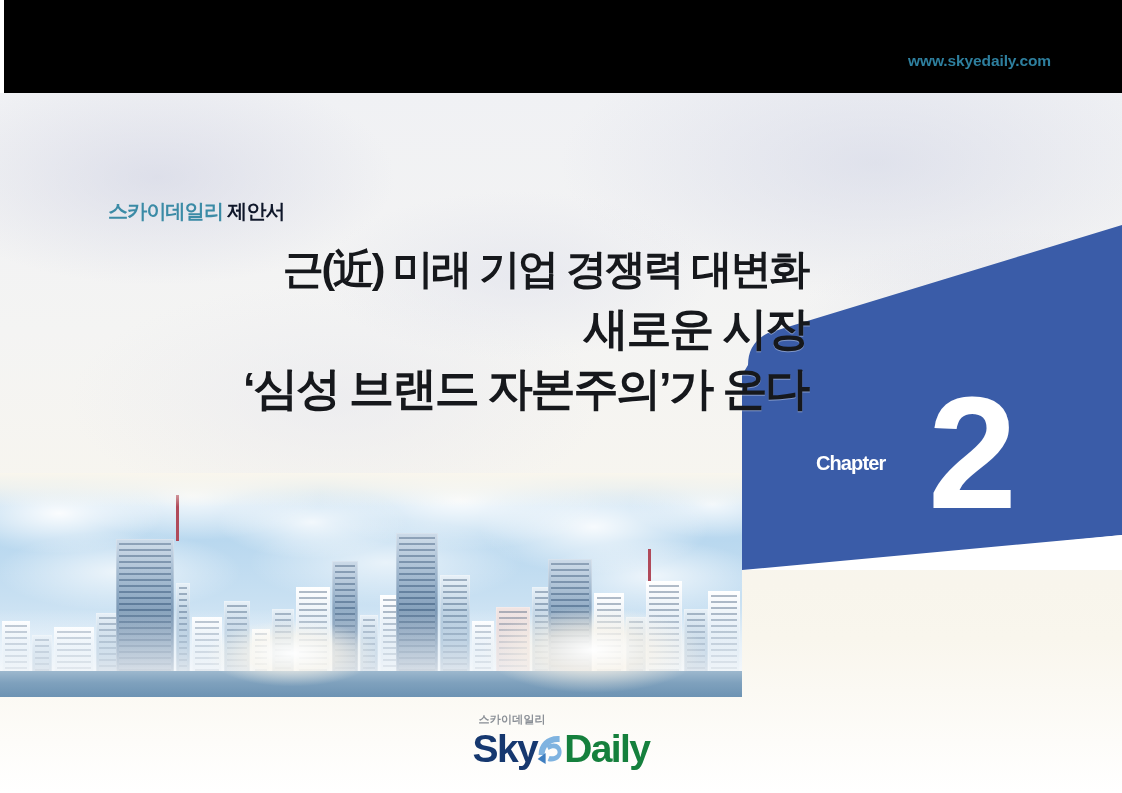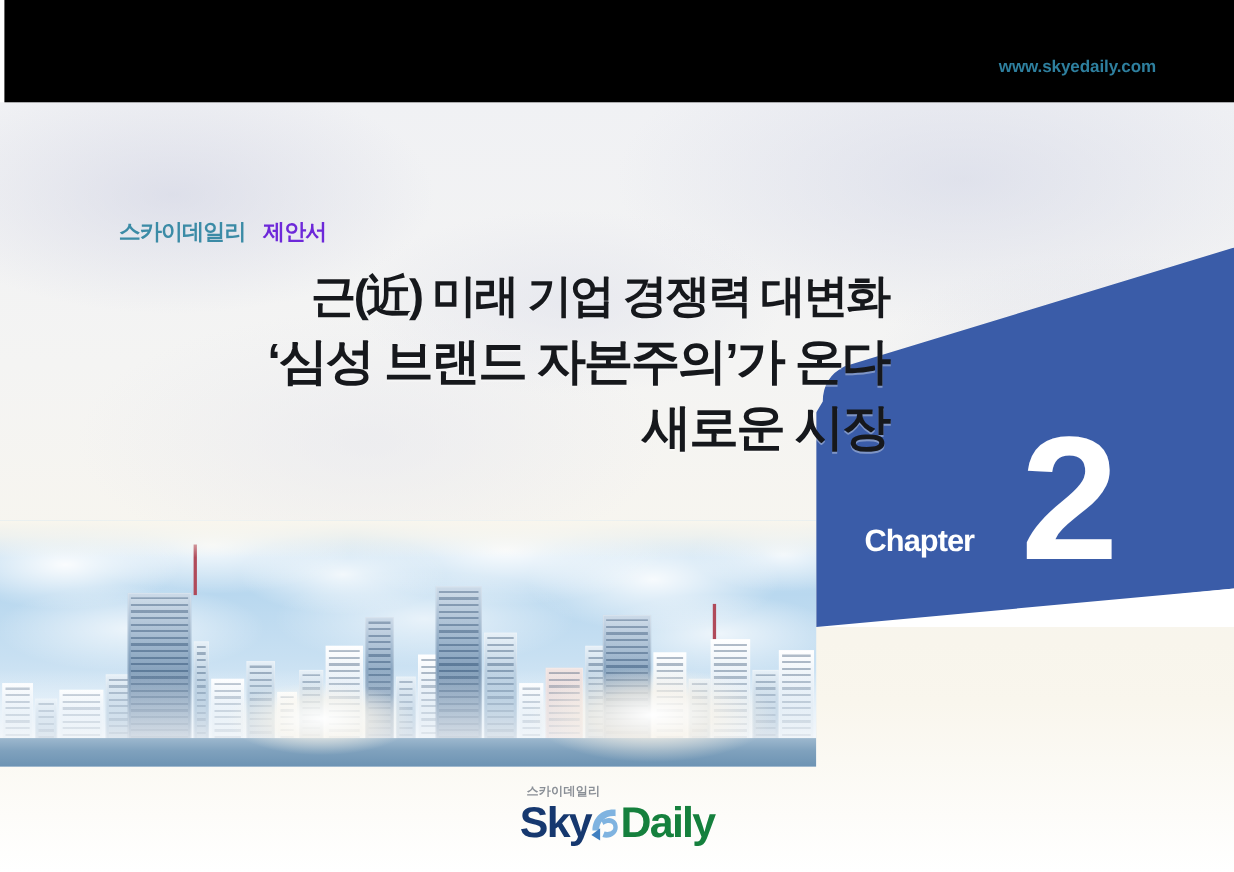--- a/index.html
+++ b/index.html
@@ -117,28 +117,27 @@
   
   .chapter-shape {
     position:absolute; left:742px; top:225px;
     width:380px; height:345px;
     z-index:12;
   }
   .chapter-shape svg { display:block; width:380px; height:345px; }
 
   .chapter-word {
     position:absolute;
-    left:786px; top:452px;
-    font-size:28px;
+    left:816px; top:452px;
+    font-size:20px;
     font-weight:700;
     letter-spacing:-0.9px;
     color:#ffffff;
     z-index:20;
     white-space:nowrap;
-    margin-top:24px;
   }
   .chapter-num {
     position:absolute;
     left:928px; top:378px;
     font-size:160px;
     line-height:150px;
     font-weight:700;
     letter-spacing:-4px;
     color:#ffffff;
     z-index:20;
@@ -151,21 +150,21 @@
     width:700px;
   }
   .eyebrow {
     font-size:20px;
     font-weight:800;
     letter-spacing:-0.8px;
     line-height:26px;
     white-space:nowrap;
   }
   .eyebrow .brand { color:#3b8ba6; }
-  .eyebrow .kind  { color:#6d28d9; margin-left:16px; }
+  .eyebrow .kind  { color:#0f172a; margin-left:4px; }
 
   .hl {
     color:#16181c;
     font-weight:800;
     letter-spacing:-2.2px;
     white-space:nowrap;
     text-shadow:0 1px 0 rgba(255,255,255,0.35);
     text-align:right;
   }
   .hl-1 { font-size:41px; line-height:58px; margin-top:16px; }
@@ -265,22 +264,22 @@
 
   <div class="topbar">
     <div class="site-url">www.skyedaily.com</div>
   </div>
 
   <div class="titleblock">
     <div class="eyebrow">
       <span class="brand">스카이데일리</span><span class="kind">제안서</span>
     </div>
     <div class="hl hl-1">근(近) 미래 기업 경쟁력 대변화</div>
+    <div class="hl hl-2">새로운 시장</div>
     <div class="hl hl-3">‘심성 브랜드 자본주의’가 온다</div>
-    <div class="hl hl-2">새로운 시장</div>
   </div>
 
   <div class="logo">
     <div class="logo-kr">스카이데일리</div>
     <div class="logo-word">
       <span class="logo-sky">Sky</span>
       <span class="logo-mark">
         <svg width="28" height="32" viewBox="0 0 28 32" xmlns="http://www.w3.org/2000/svg" aria-hidden="true">
           <path d="M3 22 C 3 10, 12 2, 24 3 L 24 9 C 15 8, 9 14, 9 22 Z" fill="#7fb3e0"></path>
           <path d="M11 13 C 18 8, 26 11, 26 19 C 26 26, 19 30, 12 28 L 14 23 C 19 24, 22 22, 22 19 C 22 15, 17 14, 13 17 Z" fill="#7fb3e0"></path>

